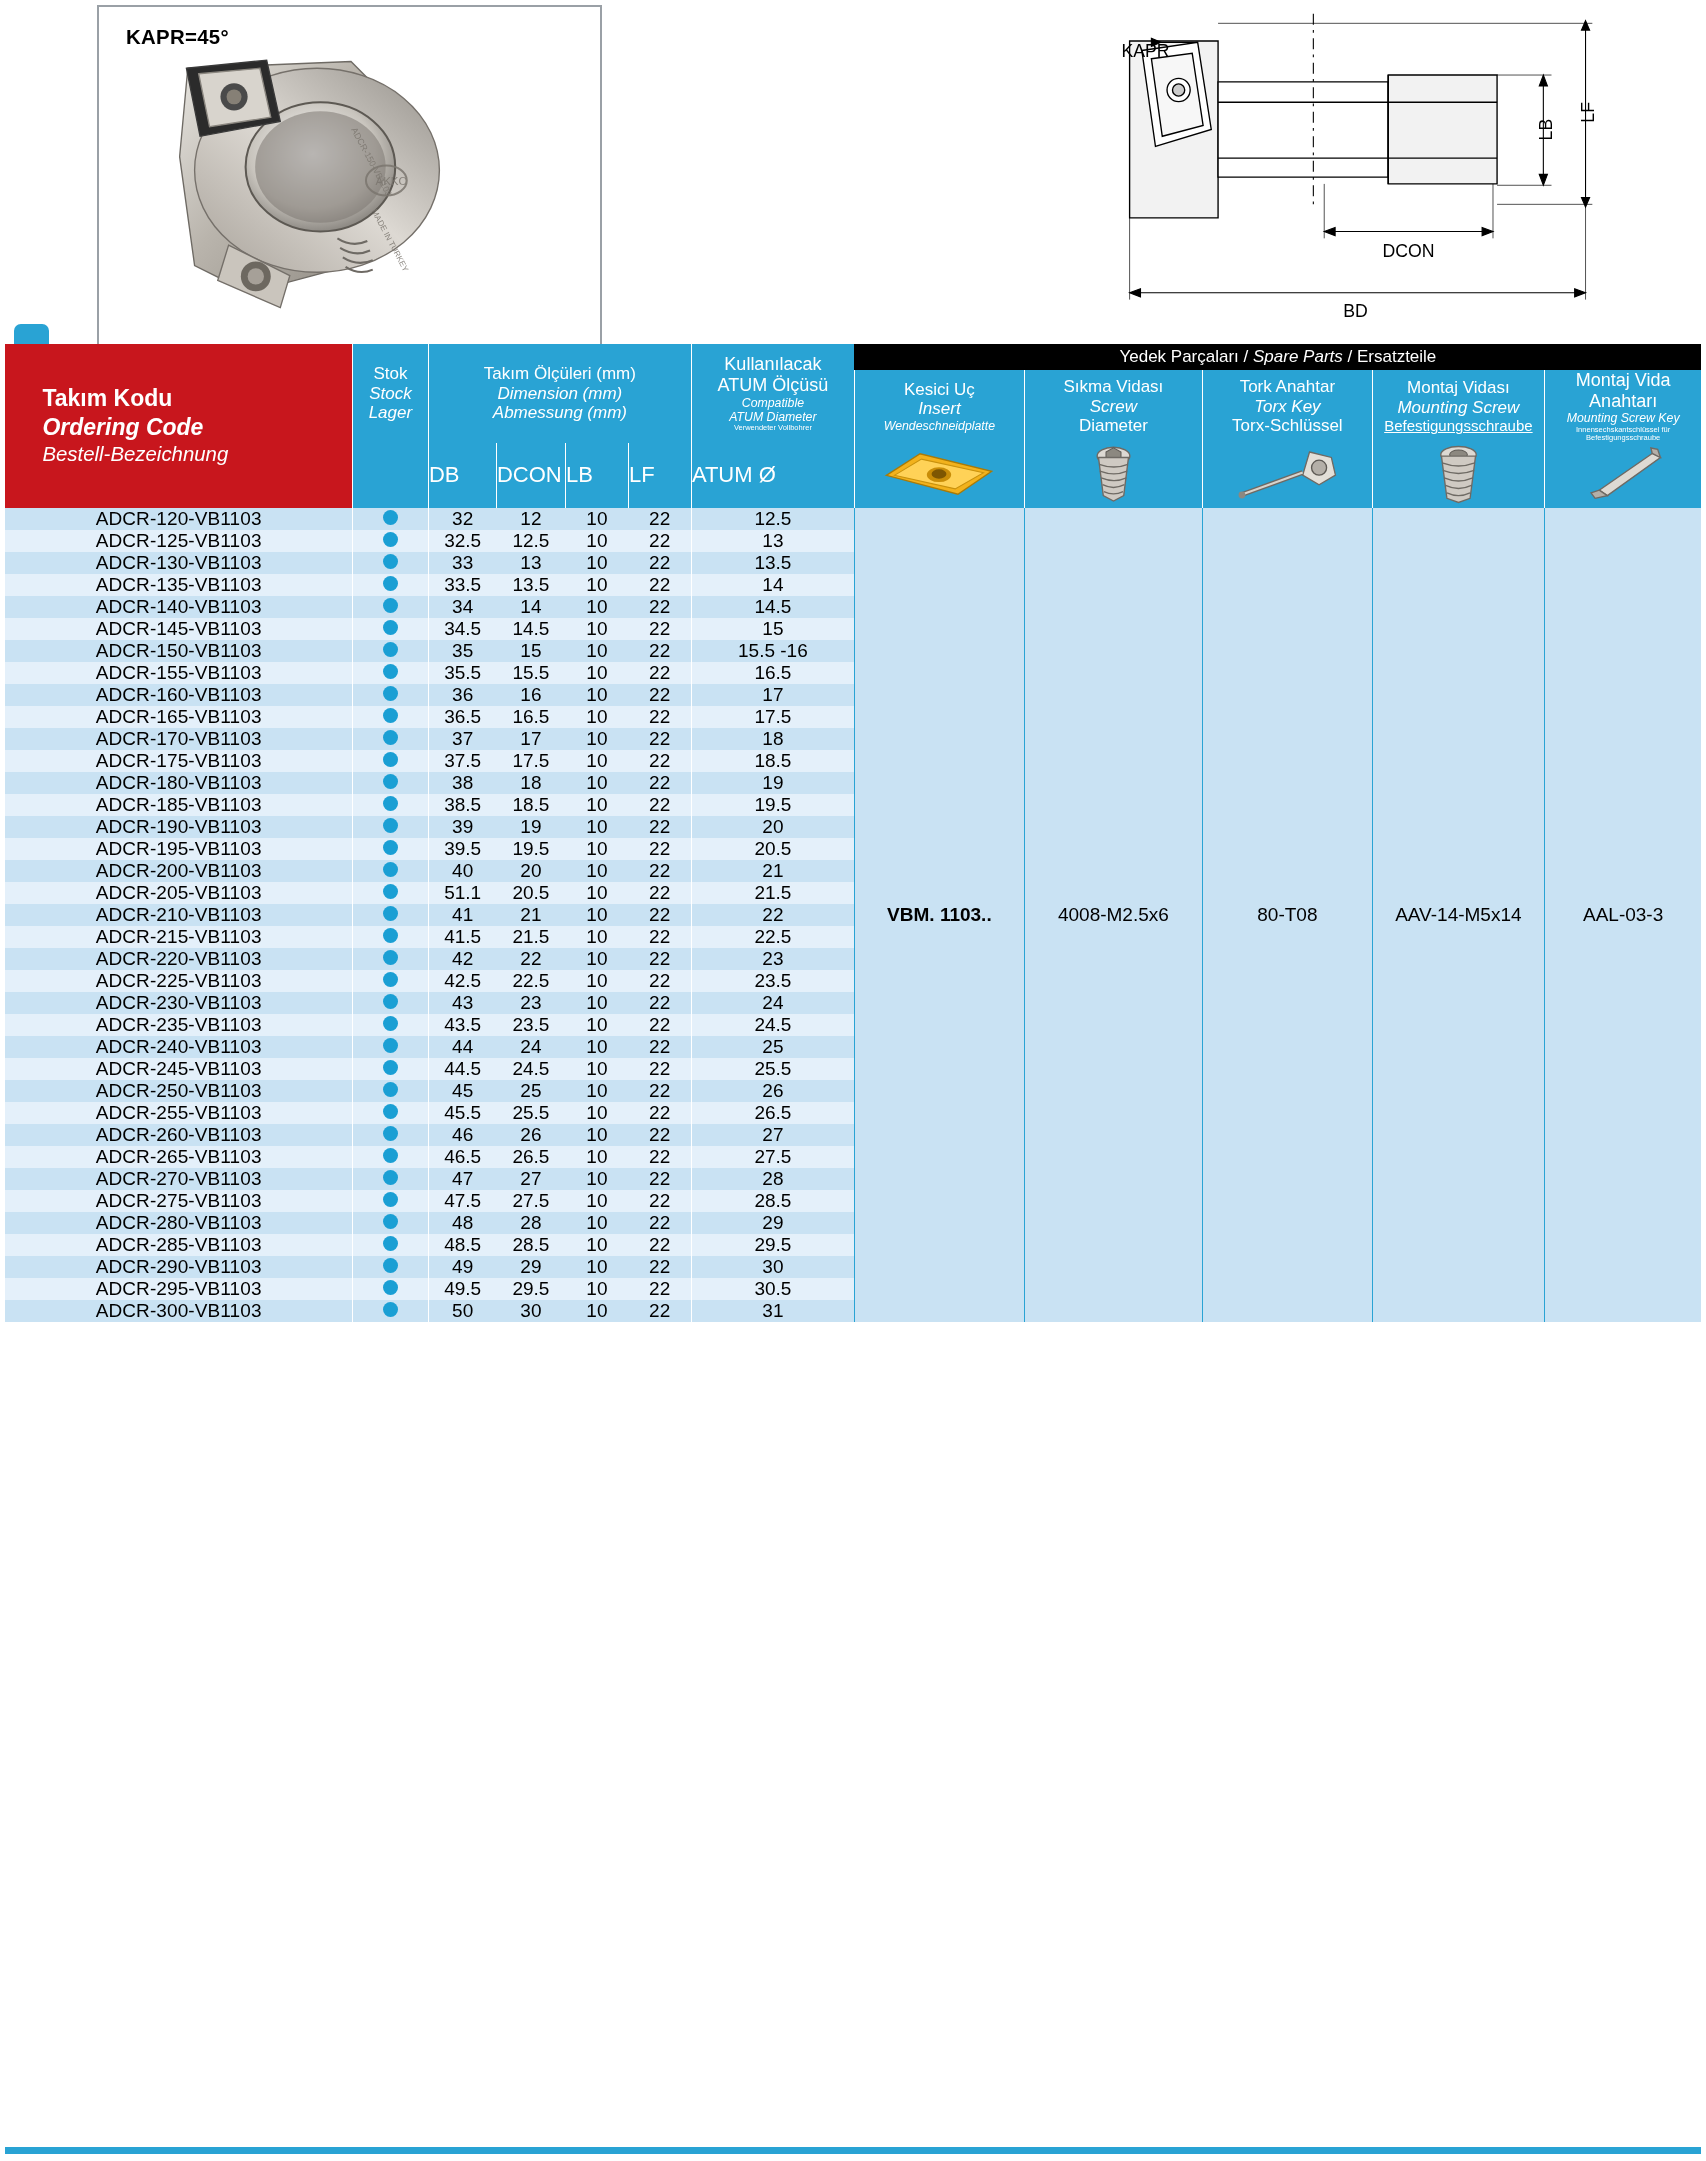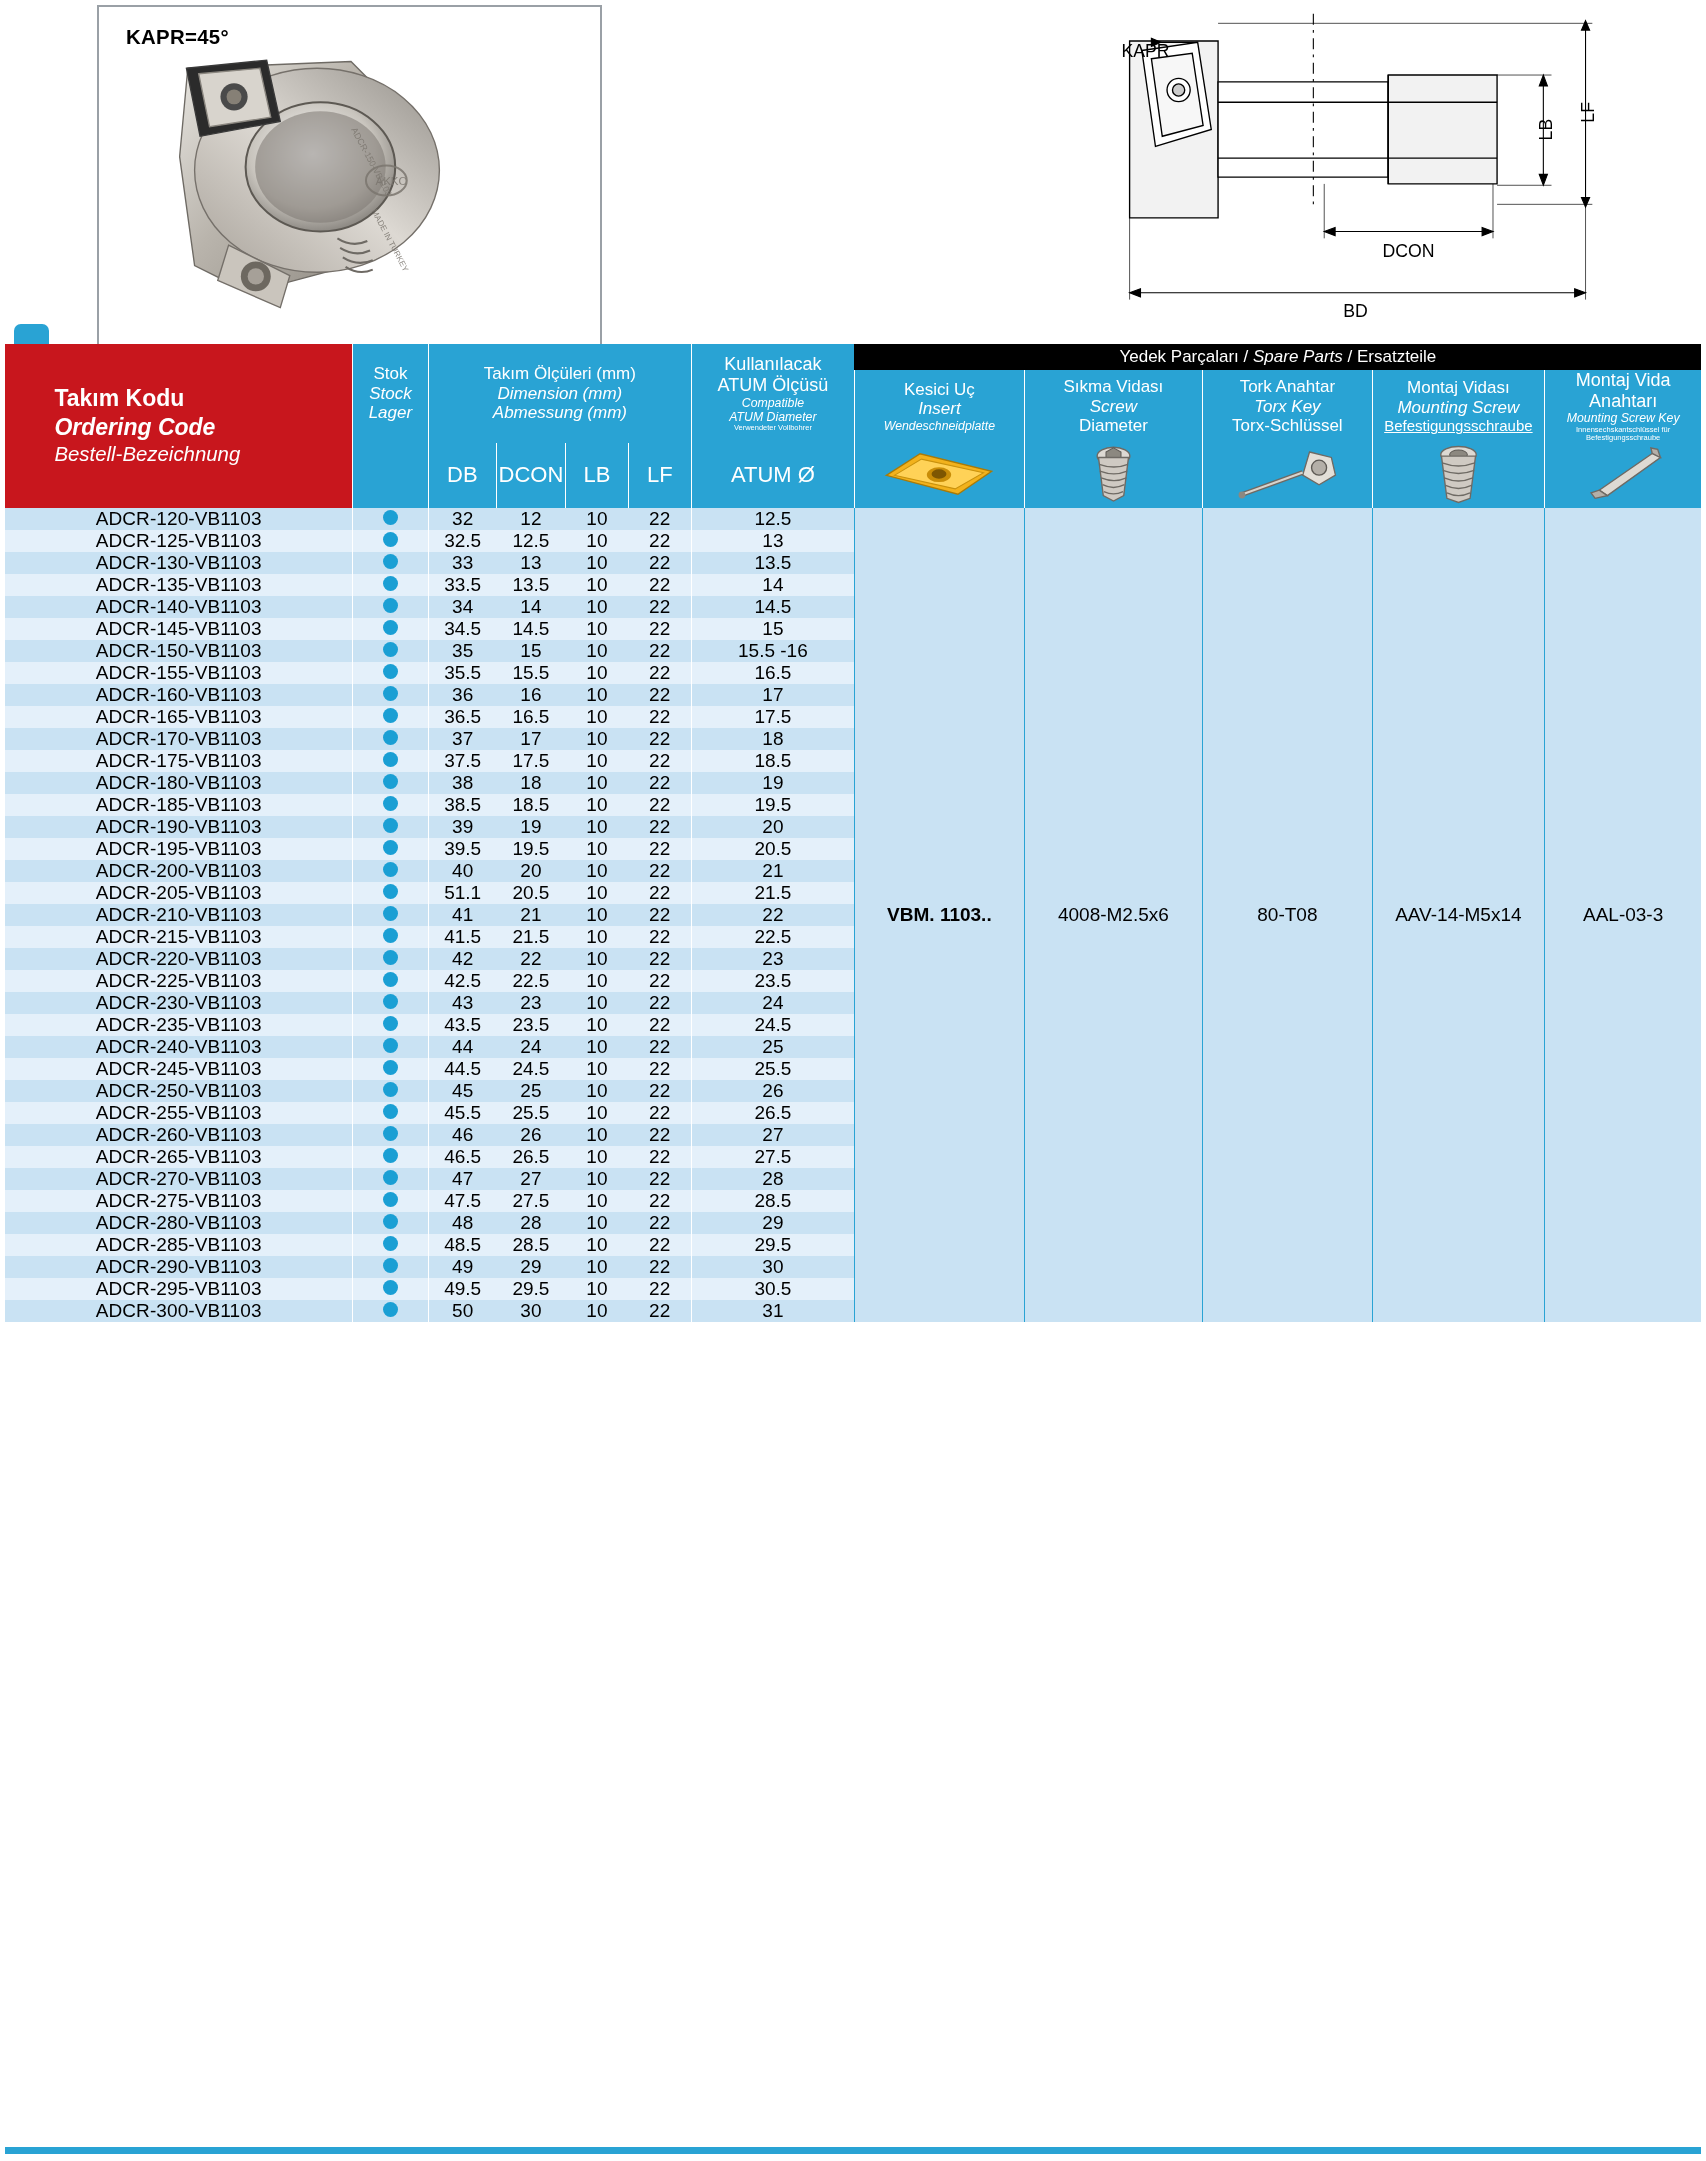--- a/index.html
+++ b/index.html
@@ -46,40 +46,40 @@
   }
   .spare-title { font-size: 17px; }
   .spare-title i { font-style: italic; }
 
   .code-cell {
     background: #c8161d;
     color: #fff;
     vertical-align: middle;
     position: relative;
   }
-  .code-inner { padding-left: 49px; line-height:1.25; }
+  .code-inner { padding-left: 37px; line-height:1.25; }
   .code-inner .l1 { font-size: 23px; font-weight: bold; }
   .code-inner .l2 { font-size: 23px; font-weight: bold; font-style: italic; }
   .code-inner .l3 { font-size: 20.4px; font-style: italic; }
 
   .hcell {
     background:#29a3d4; color:#fff; text-align:center; vertical-align: middle;
     border-left: 1.4px solid #ffffff;
     line-height: 1.15;
   }
   .hcell .t1 { font-size: 17px; }
   .hcell .t2 { font-size: 17px; font-style: italic; }
   .hcell .t3 { font-size: 17px; }
   .hcell .sm1 { font-size: 18px; }
   .hcell .sm2 { font-size: 12.3px; font-style: italic; }
   .hcell .sm3 { font-size: 15px; text-decoration: underline; }
   .hcell .tiny { font-size: 7.5px; }
 
   .subhead {
-    background:#29a3d4; color:#fff; text-align:center; font-size: 22px;
+    background:#29a3d4; color:#fff; text-align:left; font-size: 22px;
     border-left: 1.4px solid #ffffff; vertical-align: middle; height: 65px;
   }
   .iconcell {
     background:#29a3d4; text-align:center; vertical-align:middle;
     border-left:1.4px solid #fff; height: 65px;
   }
 
   
   .tbl tbody td { font-size: 19px; text-align:center; }
   tr.r-odd td { background:#c9e2f3; }

